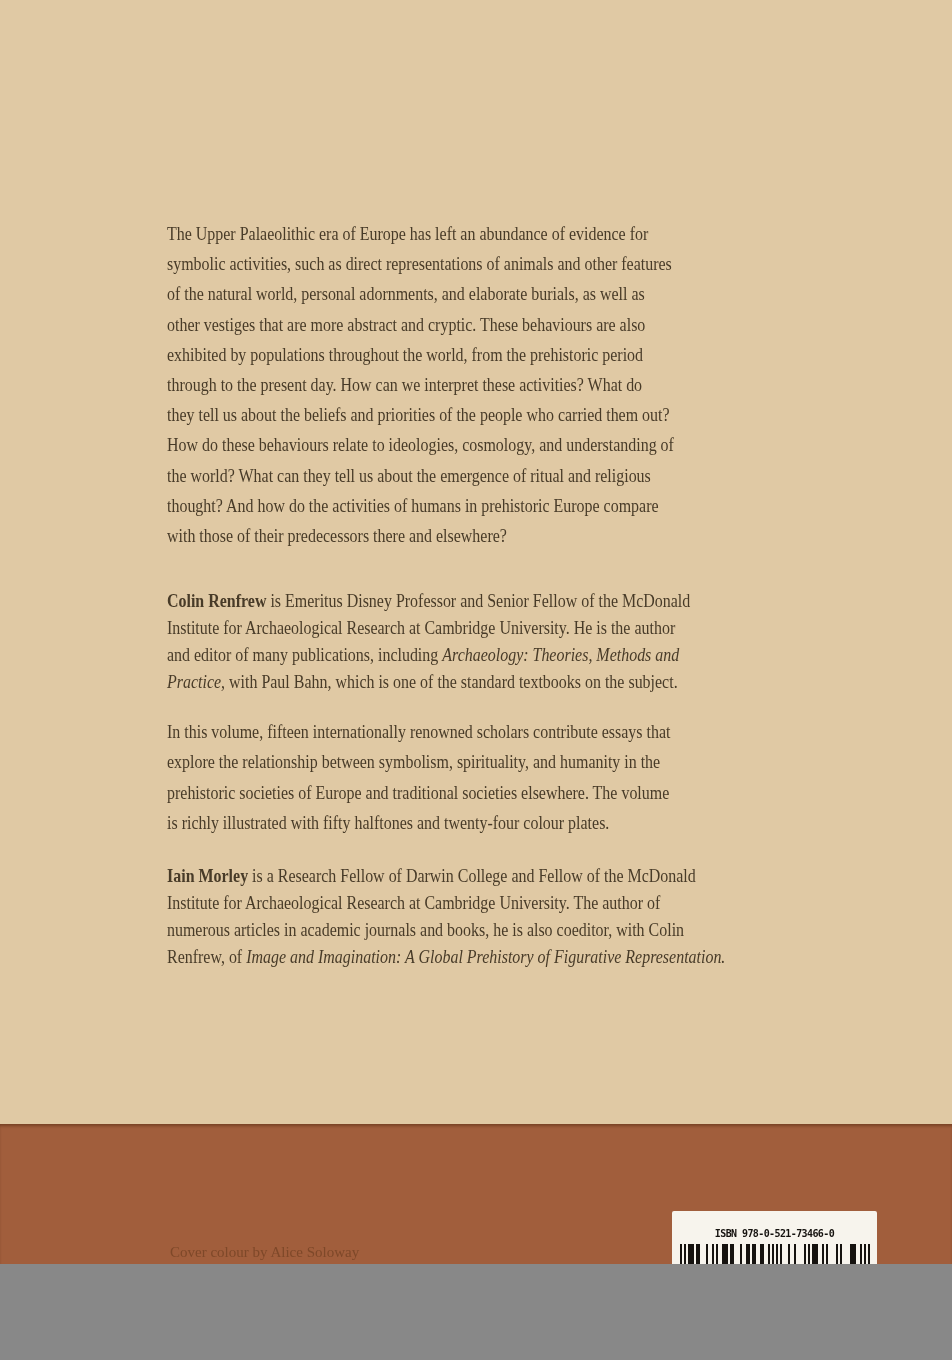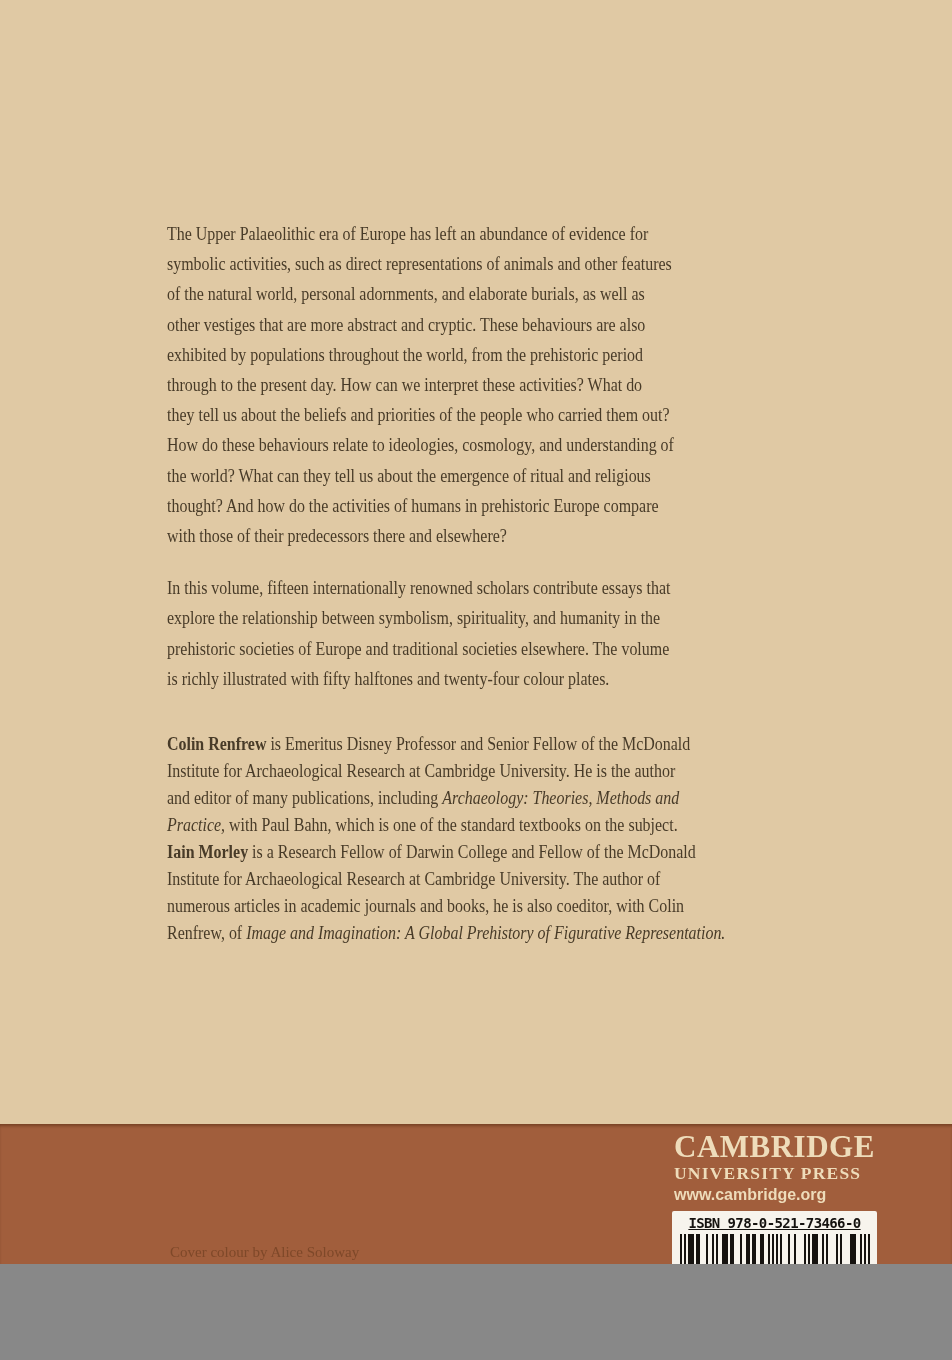--- a/index.html
+++ b/index.html
@@ -8,21 +8,21 @@
     background:#e0c9a4; overflow:hidden;
     font-family:"Liberation Serif","DejaVu Serif",serif;
   }
   
   .blurb { position:absolute; left:167px; top:219px; color:#483b28; font-size:19px; }
   .para .line { white-space:pre; transform:scaleX(0.84); transform-origin:0 50%; width:fit-content; }
   .para.blurb-p .line { line-height:30.2px; }
   .para.bio-p  .line { line-height:27px; }
   .para.p1 { margin-top:22px; }
   .para.p2 { margin-top:36px; }
-  .para.p3 { }
+  .para.p3 { margin-top:24px; }
   .seg-n { font-style:normal; font-weight:normal; }
   .seg-b { font-weight:bold; }
   .seg-i { font-style:italic; }
   
   .band {
     position:absolute; left:0; top:1124px; width:952px; height:236px;
     background:#a15e3c;
     box-shadow: inset 0 3px 3px -1px rgba(70,30,8,0.45);
   }
   .publisher { position:absolute; left:674px; top:6px; color:#eedcba; }
@@ -37,21 +37,21 @@
   .pub-site {
     font-family:"Liberation Sans","DejaVu Sans",sans-serif;
     font-weight:bold; font-size:16px; line-height:19px; margin-top:2px;
   }
   .barcode {
     position:absolute; left:672px; top:87px; width:205px; height:106px;
     background:#f7f4ed; border-radius:2px; text-align:center; color:#15120f;
   }
   .isbn {
     font-family:"DejaVu Sans Mono","Liberation Mono",monospace;
-    font-weight:bold; font-size:14px; line-height:21px; letter-spacing:-0.6px; padding-top:2px;text-decoration:underline;
+    font-weight:bold; font-size:10px; line-height:21px; letter-spacing:-0.6px; padding-top:12px;
   }
   .bars { display:flex; width:190px; height:55px; margin:0 auto; }
   .bar { width:2px; height:100%; }
   .bar.on { background:#15120f; }
   .digits {
     font-family:"DejaVu Sans Mono","Liberation Mono",monospace;
     font-weight:bold; font-size:16px; line-height:26px; letter-spacing:1px;
   }
   .credits { position:absolute; left:170px; top:112px; color:#7e4829; font-size:15px; }
   .credits .cline { line-height:19.4px; white-space:pre; }
@@ -69,47 +69,42 @@
         <div class="line"><span class="seg-n">of the natural world, personal adornments, and elaborate burials, as well as</span></div>
         <div class="line"><span class="seg-n">other vestiges that are more abstract and cryptic. These behaviours are also</span></div>
         <div class="line"><span class="seg-n">exhibited by populations throughout the world, from the prehistoric period</span></div>
         <div class="line"><span class="seg-n">through to the present day. How can we interpret these activities? What do</span></div>
         <div class="line"><span class="seg-n">they tell us about the beliefs and priorities of the people who carried them out?</span></div>
         <div class="line"><span class="seg-n">How do these behaviours relate to ideologies, cosmology, and understanding of</span></div>
         <div class="line"><span class="seg-n">the world? What can they tell us about the emergence of ritual and religious</span></div>
         <div class="line"><span class="seg-n">thought? And how do the activities of humans in prehistoric Europe compare</span></div>
         <div class="line"><span class="seg-n">with those of their predecessors there and elsewhere?</span></div>
       </div>
+      <div class="para bio-p p2">
+        <div class="line"><span class="seg-b">Colin Renfrew</span><span class="seg-n"> is Emeritus Disney Professor and Senior Fellow of the McDonald</span></div>
+        <div class="line"><span class="seg-n">Institute for Archaeological Research at Cambridge University. He is the author</span></div>
+        <div class="line"><span class="seg-n">and editor of many publications, including </span><span class="seg-i">Archaeology: Theories, Methods and</span></div>
+        <div class="line"><span class="seg-i">Practice,</span><span class="seg-n"> with Paul Bahn, which is one of the standard textbooks on the subject.</span></div>
+      </div>
       <div class="para blurb-p p1">
         <div class="line"><span class="seg-n">In this volume, fifteen internationally renowned scholars contribute essays that</span></div>
         <div class="line"><span class="seg-n">explore the relationship between symbolism, spirituality, and humanity in the</span></div>
         <div class="line"><span class="seg-n">prehistoric societies of Europe and traditional societies elsewhere. The volume</span></div>
         <div class="line"><span class="seg-n">is richly illustrated with fifty halftones and twenty-four colour plates.</span></div>
       </div>
-      <div class="para bio-p p2">
-        <div class="line"><span class="seg-b">Colin Renfrew</span><span class="seg-n"> is Emeritus Disney Professor and Senior Fellow of the McDonald</span></div>
-        <div class="line"><span class="seg-n">Institute for Archaeological Research at Cambridge University. He is the author</span></div>
-        <div class="line"><span class="seg-n">and editor of many publications, including </span><span class="seg-i">Archaeology: Theories, Methods and</span></div>
-        <div class="line"><span class="seg-i">Practice,</span><span class="seg-n"> with Paul Bahn, which is one of the standard textbooks on the subject.</span></div>
-      </div>
       <div class="para bio-p p3">
         <div class="line"><span class="seg-b">Iain Morley</span><span class="seg-n"> is a Research Fellow of Darwin College and Fellow of the McDonald</span></div>
         <div class="line"><span class="seg-n">Institute for Archaeological Research at Cambridge University. The author of</span></div>
         <div class="line"><span class="seg-n">numerous articles in academic journals and books, he is also coeditor, with Colin</span></div>
         <div class="line"><span class="seg-n">Renfrew, of </span><span class="seg-i">Image and Imagination: A Global Prehistory of Figurative Representation.</span></div>
       </div>
     </div>
 
   <div class="band">
 
-    <div class="publisher">
-      <div class="pub-name1">CAMBRIDGE</div>
-      <div class="pub-name2">UNIVERSITY PRESS</div>
-      <div class="pub-site">www.cambridge.org</div>
-    </div>
 
     <div class="barcode">
       <div class="isbn">ISBN 978-0-521-73466-0</div>
       <div class="bars">
           <i class="bar on"></i>
           <i class="bar"></i>
           <i class="bar on"></i>
           <i class="bar"></i>
           <i class="bar on"></i>
           <i class="bar on"></i>

